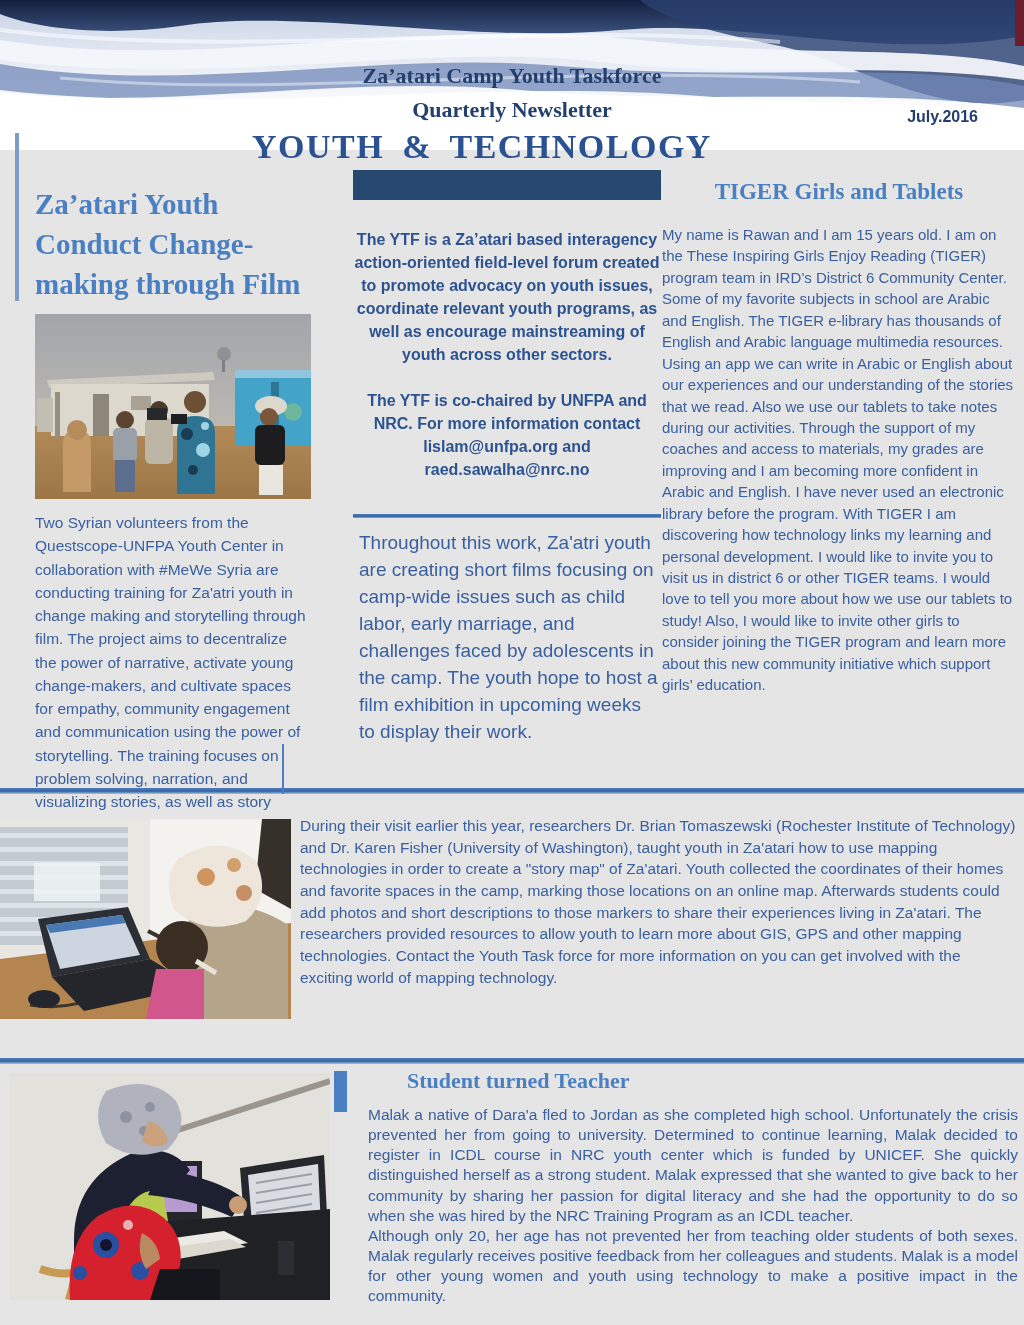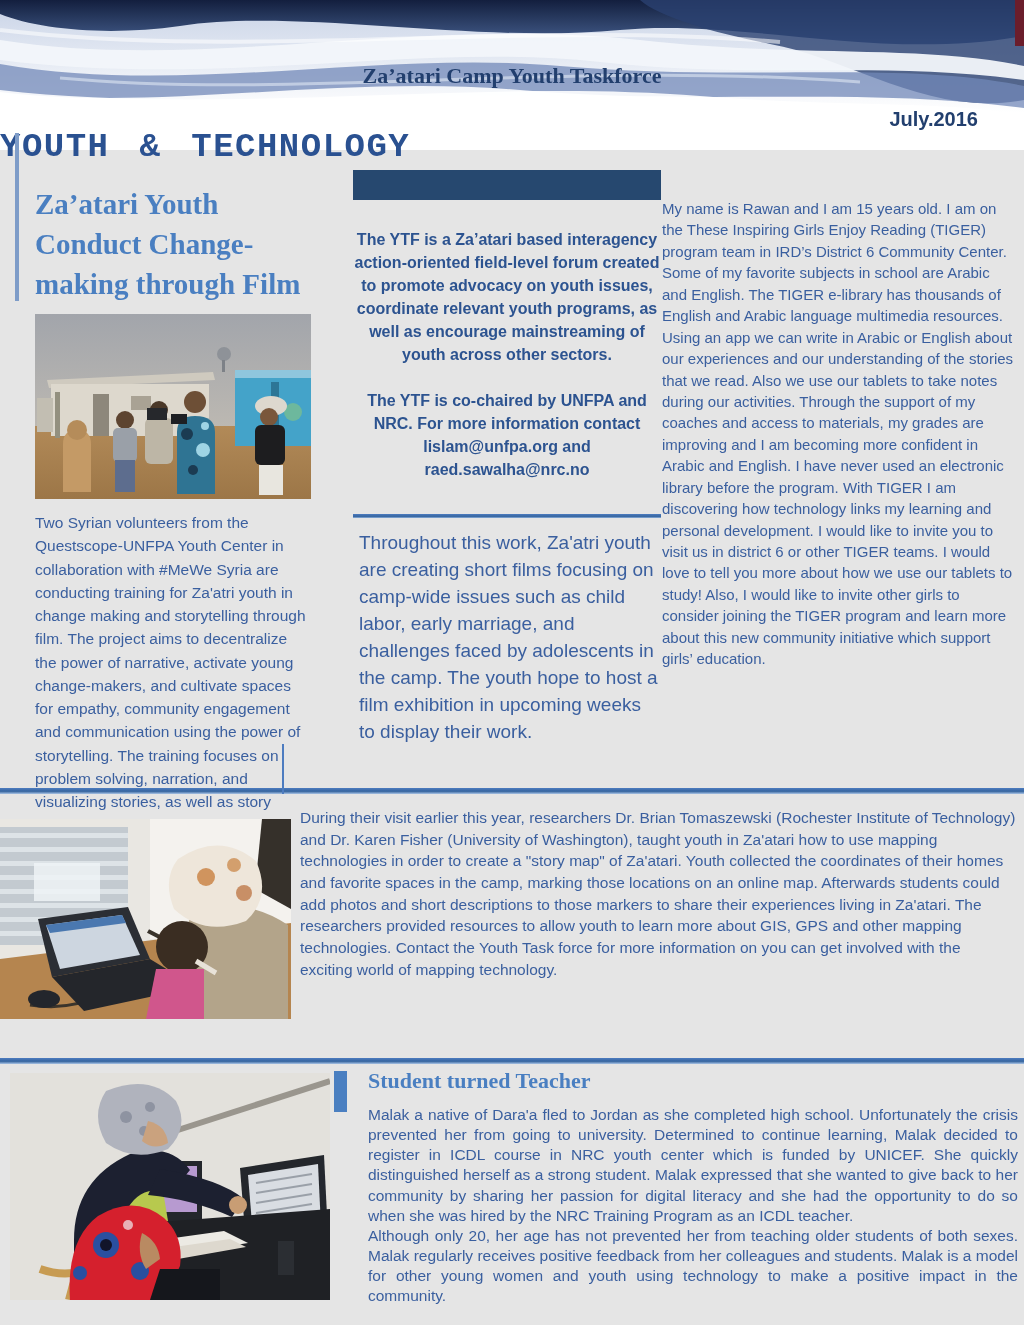--- a/index.html
+++ b/index.html
@@ -5,55 +5,55 @@
   html,body{margin:0;padding:0;background:#fff;}
   .page{position:relative;width:1024px;height:1325px;background:#e5e5e5;overflow:hidden;
         font-family:"Liberation Sans",sans-serif;}
   
   .banner{position:absolute;left:0;top:0;width:1024px;height:150px;}
   
   .hdr-line{position:absolute;left:0;right:0;text-align:center;
             font-family:"Liberation Serif",serif;font-weight:bold;color:#223f6e;}
   .hdr1{top:63px;font-size:22px;}
   .hdr2{top:97px;font-size:22px;}
-  .issue-date{position:absolute;top:108px;right:46px;font-size:20px;font-weight:bold;color:#223f6e;}
-  .main-title{position:absolute;left:0;right:60px;top:128px;
-              font-family:Liberation Mono, monospace;font-weight:bold;color:#2a5191;
+  .issue-date{position:absolute;top:108px;right:46px;font-size:16px;font-weight:bold;color:#223f6e;}
+  .main-title{position:absolute;left:0;right:60px;top:128px;text-align:center;
+              font-family:Liberation Serif, serif;font-weight:bold;color:#2a5191;
               font-size:34px;letter-spacing:1.5px;word-spacing:8px;}
   
   .accent-left{position:absolute;left:15px;top:133px;width:4px;height:168px;background:#7e9cc8;}
   .divider{position:absolute;left:0;width:1024px;height:6px;
            background:linear-gradient(180deg,#4d7cc0 0%,#36659f 55%,#aac5e6 100%);}
   .div1{top:788px;} .div2{top:1058px;}
   .mid-divider{height:4px;background:linear-gradient(180deg,#4d7cc0 0%,#36659f 60%,#8fb2dd 100%);}
   .vert-tick{position:absolute;left:282px;top:744px;width:2px;height:50px;background:#4d7cc0;}
   .teacher-accent{position:absolute;left:334px;top:1071px;width:13px;height:41px;background:#4a7fc1;}
   
   .col-left{position:absolute;left:35px;top:184px;width:276px;}
   .col-mid{position:absolute;left:343px;top:170px;width:308px;margin-left:10px;}
   .col-right{position:absolute;left:662px;top:179px;width:354px;}
   h2{margin:0;font-family:"Liberation Serif",serif;font-weight:bold;color:#4a7fc1;}
   .h-film{font-size:29px;line-height:1.38;}
   .h-tiger{font-size:23px;text-align:center;}
   .h-map{font-size:22px;line-height:1.45;}
-  .h-teach{font-size:22px;}
+  .h-teach{font-size:22px;margin-left:39px;}
   .body-txt{color:#3a5f9f;}
   .film-body{margin-top:12px;font-size:15.5px;line-height:1.5;}
   .photo{display:block;}
   .film-photo{margin-top:10px;width:276px;height:185px;}
   .ytf-bar{width:308px;height:30px;background:#26486f;}
   .ytf-p{margin:0;text-align:center;font-weight:bold;color:#2c5390;font-size:16px;line-height:1.44;}
   .ytf-p1{margin-top:28px;} .ytf-p2{margin-top:23px;}
   .ytf-div{margin-top:33px;}
   .ytf-p3{margin:12px 0 0 6px;font-size:19px;line-height:1.42;color:#3a5f9f;}
   .tiger-body{margin-top:19px;font-size:15px;line-height:1.43;}
   
   .map-photo{position:absolute;left:0;top:819px;width:291px;height:200px;}
   .map-text{position:absolute;left:300px;top:801px;width:716px;}
-  .map-body{margin-top:6px;font-size:15.5px;line-height:1.4;}
+  .map-body{margin-top:14px;font-size:15.5px;line-height:1.4;}
   
   .teach-photo{position:absolute;left:10px;top:1073px;width:320px;height:227px;}
   .teach-text{position:absolute;left:368px;top:1068px;width:650px;}
   .teach-p{margin:0;font-size:15.5px;line-height:1.3;text-align:justify;color:#3a5f9f;}
   .teach-p1{margin-top:11px;}
 </style>
 </head>
 <body>
 
 <div class="page">
@@ -74,20 +74,21 @@
     <path d="M640,0 H1024 V100 C930,118 850,58 770,44 C720,34 660,18 640,0 Z" fill="#2a4170" opacity="0.8"></path>
     <path d="M0,40 C200,72 420,16 640,40 C800,58 920,44 1024,66 L1024,80 C880,60 760,80 600,62 C420,42 220,88 0,60 Z" fill="#f2f5fa" opacity="0.95"></path>
     <path d="M0,64 C180,96 380,50 560,66 C740,82 900,60 1024,86 L1024,108 C860,86 700,106 520,90 C340,74 160,112 0,92 Z" fill="#7288b8" opacity="0.75"></path>
     <path d="M0,90 C220,116 480,78 700,96 C850,108 950,100 1024,116 L1024,150 H0 Z" fill="#ffffff" opacity="0.9"></path>
     <path d="M0,30 C250,60 520,20 780,42" stroke="#ffffff" stroke-width="4" fill="none" opacity="0.55"></path>
     <path d="M60,78 C300,100 560,60 860,82" stroke="#dfe7f3" stroke-width="3" fill="none" opacity="0.6"></path>
     <rect x="1015" y="0" width="9" height="46" fill="#6b1d2b"></rect>
   </svg>
 
   <div class="hdr-line hdr1">Za’atari Camp Youth Taskforce</div>
+  <div class="hdr-line hdr2">Quarterly Newsletter</div>
   <div class="issue-date">July.2016</div>
   <div class="main-title">YOUTH &amp; TECHNOLOGY</div>
   <div class="accent-left"></div>
 
   <div class="col-left">
     <h2 class="h-film">Za’atari Youth Conduct Change-making through Film</h2>
     <svg class="photo film-photo" viewBox="0 0 276 185" preserveAspectRatio="none">
       <defs>
         <linearGradient id="sky1" x1="0" y1="0" x2="0" y2="1">
             <stop offset="0" stop-color="#a2a5ab"></stop>
@@ -137,20 +138,21 @@
 
   <div class="col-mid">
     <div class="ytf-bar"></div>
     <p class="ytf-p ytf-p1">The YTF is a Za’atari based interagency action-oriented field-level forum created to promote advocacy on youth issues, coordinate relevant youth programs, as well as encourage mainstreaming of youth across other sectors.</p>
     <p class="ytf-p ytf-p2">The YTF is co-chaired by UNFPA and NRC. For more information contact lislam@unfpa.org and raed.sawalha@nrc.no</p>
     <div class="mid-divider ytf-div"></div>
     <p class="ytf-p3">Throughout this work, Za'atri youth are creating short films focusing on camp-wide issues such as child labor, early marriage, and challenges faced by adolescents in the camp. The youth hope to host a film exhibition in upcoming weeks to display their work.</p>
   </div>
 
   <div class="col-right">
+    <h2 class="h-tiger">TIGER Girls and Tablets</h2>
     <div class="body-txt tiger-body">My name is Rawan and I am 15 years old.  I am on the These Inspiring Girls Enjoy Reading (TIGER) program team in IRD’s District 6 Community Center. Some of my favorite subjects in school are Arabic and English. The TIGER e-library has thousands of English and Arabic language multimedia resources. Using an app we can write in Arabic or English about our experiences and our understanding of the stories that we read. Also we use our tablets to take notes during our activities. Through the support of my coaches and access to materials, my grades are improving and I am becoming more confident in Arabic and English. I have never used an electronic library before the program. With TIGER I am discovering how technology links my learning and personal development. I would like to invite you to visit us in district 6 or other TIGER teams. I would love to tell you more about how we use our tablets to study! Also, I would like to invite other girls to consider joining the TIGER program and learn more about this new community initiative which support girls’ education.</div>
   </div>
 
   <div class="divider div1"></div>
   <div class="vert-tick"></div>
 
   <svg class="map-photo" viewBox="0 0 291 200" preserveAspectRatio="none">
     <rect width="291" height="200" fill="#e9e7e2"></rect>
     <rect x="150" width="141" height="120" fill="#f4f2ee"></rect>
     <rect x="0" y="8" width="128" height="118" fill="#c3cad0"></rect>

